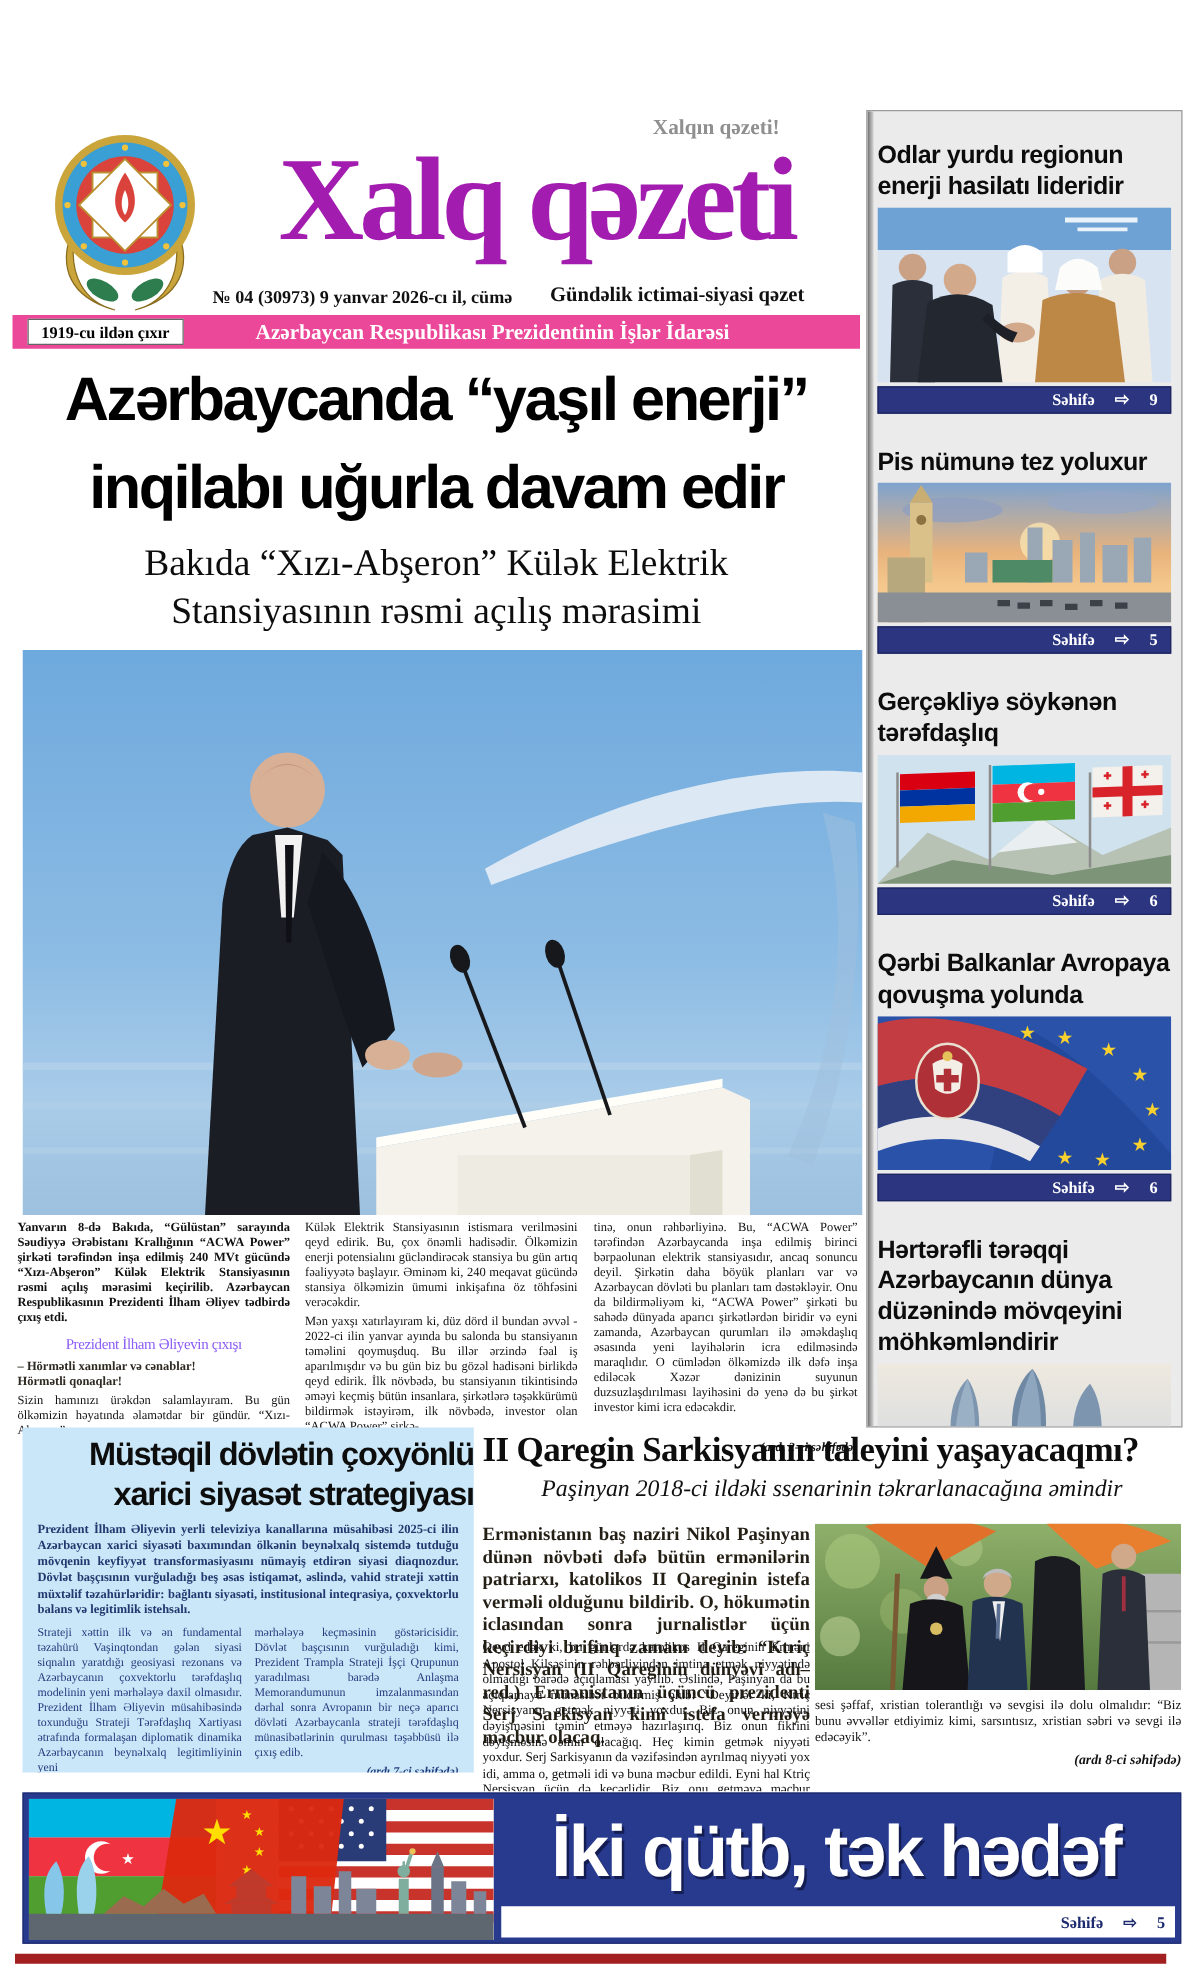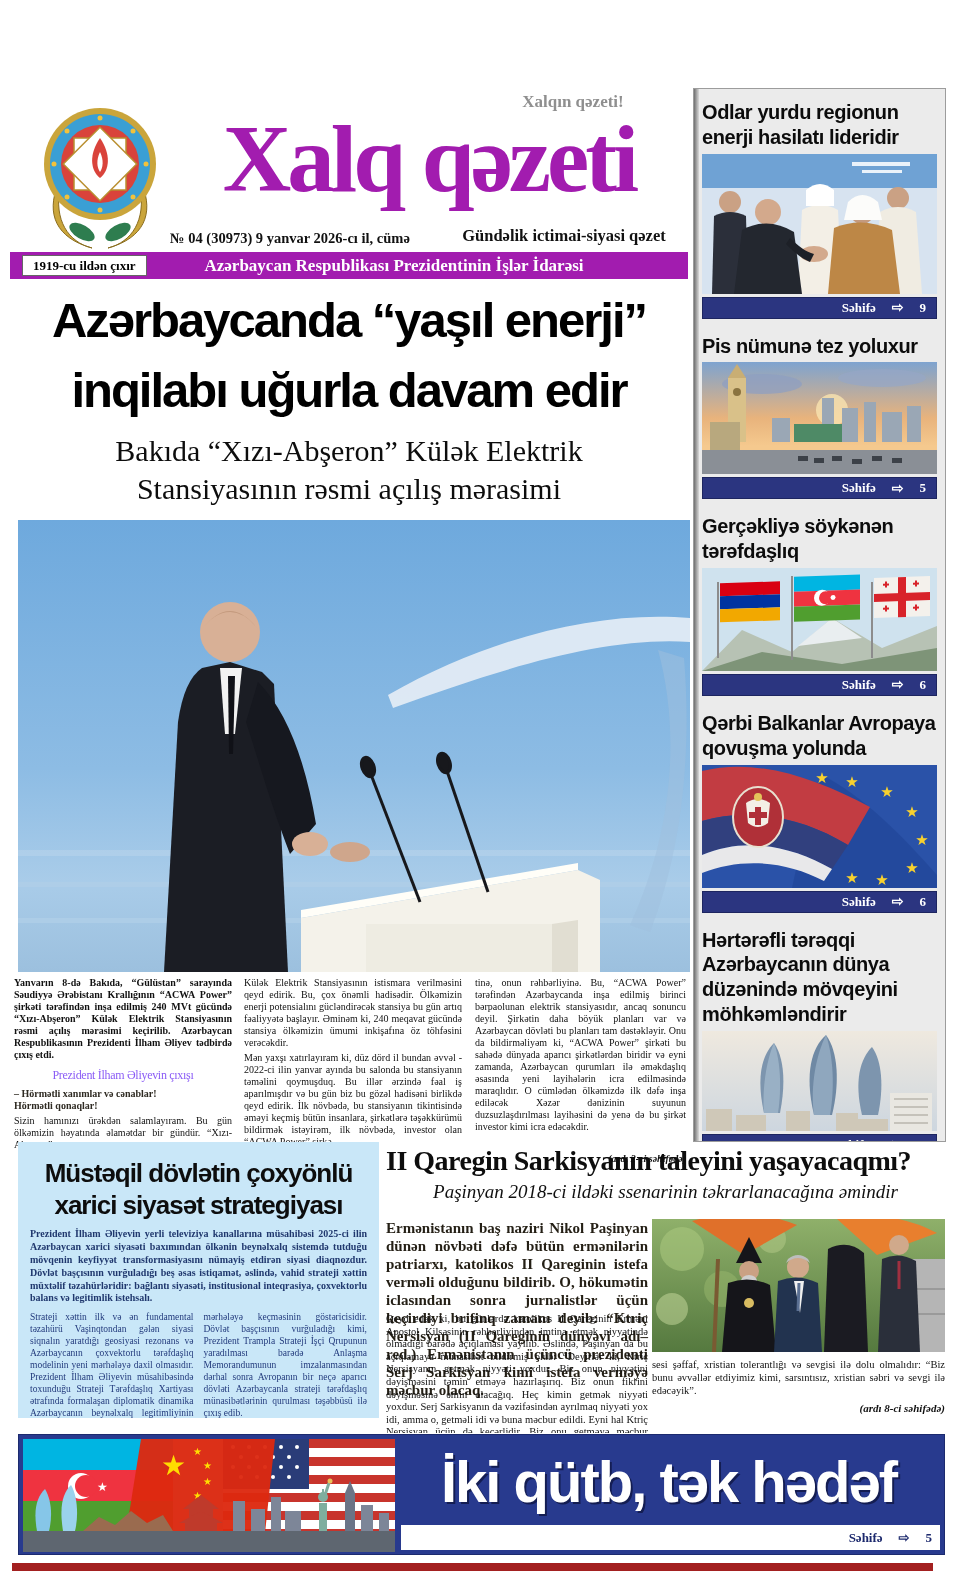--- a/index.html
+++ b/index.html
@@ -5,54 +5,54 @@
   *{box-sizing:border-box;margin:0;padding:0}
   html,body{background:#fff}
   body{width:960px;height:1575px;position:relative;font-family:"Liberation Serif",serif;color:#111;overflow:hidden}
   .abs{position:absolute}
 
   
   .logo{left:30px;top:92px;width:140px;height:160px}
   .tagline-top{left:498px;top:92px;width:150px;text-align:center;font-size:17px;font-weight:bold;color:#8f8f8f}
   .mast-title{left:168px;top:98px;width:522px;text-align:center;font-size:95px;font-weight:bold;letter-spacing:-4px;line-height:1.3;color:#a21caf;white-space:nowrap}
   .issue-line{left:170px;top:230px;font-size:14.5px;font-weight:bold}
-  .daily-line{left:440px;top:226px;width:248px;text-align:center;font-size:16.5px;font-weight:bold}
-
-  .red-banner{left:10px;top:252px;width:678px;height:27px;background:#a21caf;display:flex;align-items:center}
+  .daily-line{left:440px;top:226px;width:248px;text-align:left;font-size:16.5px;font-weight:bold}
+
+  .red-banner{left:10px;top:252px;width:678px;height:27px;background:#ec4899;display:flex;align-items:center}
   .since-badge{position:absolute;left:12px;top:3px;height:21px;background:#fff;border:1px solid #666;padding:0 10px;font-size:13px;font-weight:bold;display:flex;align-items:center;color:#000}
   .banner-text{flex:1;text-align:center;color:#fff;font-weight:bold;font-size:17px;padding-left:90px}
 
   
   .headline{left:10px;top:286px;width:678px;text-align:center;font-family:"Liberation Sans",sans-serif;font-weight:bold;font-size:49px;line-height:1.42;letter-spacing:-2px;color:#000000}
   .subheadline{left:10px;top:432px;width:678px;text-align:center;font-size:30px;line-height:1.26;color:#0d0d0d}
   .main-photo{left:18px;top:520px;width:672px;height:452px;display:block}
 
   .lead-cols{left:14px;top:977px;width:672px;height:166px;overflow:visible}
   .lcol{position:absolute;top:0;width:218px;font-size:10px;line-height:1.2;text-align:justify}
   .lcol.c1{left:0}.lcol.c2{left:230px}.lcol.c3{left:461px;width:211px}
   .intro-bold{font-weight:bold}
   .speech-heading{text-align:center;font-weight:normal;font-size:12px;letter-spacing:-0.3px;color:#8b5cf6;margin:7px 0 6px}
   .salutation{font-weight:bold;color:#2e2a22;text-align:left}
   .lcol p.body{margin-top:3px}
   .continuation{font-weight:bold;font-style:italic;text-align:right;margin-top:20px}
 
   
   .sidebar{left:693px;top:88px;width:253px;height:1054px;background:#ebebeb;border:1px solid #9c9c9c;overflow:hidden}
   .sidebar::before{content:"";position:absolute;left:0;top:0;bottom:0;width:5px;background:linear-gradient(90deg,#6f6f6f,#d9d9d9);z-index:2}
-  .sb-item{padding:11px 8px 4px;position:relative}
+  .sb-item{padding:23px 8px 4px;position:relative}
   .sb-title{font-family:"Liberation Sans",sans-serif;font-weight:bold;font-size:20px;line-height:1.24;letter-spacing:-0.4px;color:#0c0c0c;margin-bottom:4px}
   .sb-photo{display:block;width:100%;margin-bottom:3px}
   .ph1{height:140px}.ph2{height:112px}.ph3{height:103px}.ph4{height:123px}.ph5{height:100px}
   .page-bar{height:22px;background:#2b3580;border:1px solid #1d2560;display:flex;align-items:center;justify-content:flex-end;color:#fff;font-weight:bold;font-size:13px;padding-right:10px}
   .page-bar .lbl{margin-right:16px}
   .page-bar .arr{margin-right:16px;font-size:14px}
 
   
   .strategy-box{left:18px;top:1142px;width:361px;height:276px;background:#c9e7f8;overflow:hidden}
-  .sb-head{margin-top:16px;text-align:center;font-family:"Liberation Sans",sans-serif;font-weight:bold;font-size:26px;line-height:1.22;letter-spacing:-1px;color:#0d0d0d}
+  .sb-head{margin-top:6px;text-align:right;font-family:"Liberation Sans",sans-serif;font-weight:bold;font-size:26px;line-height:1.22;letter-spacing:-1px;color:#0d0d0d}
   .sb-lead{margin:7px 12px 5px;font-size:10px;line-height:1.28;font-weight:bold;text-align:justify;color:#20386e}
   .box-cols{display:flex;gap:10px;padding:2px 12px 0}
   .box-col{flex:1;font-size:9.5px;line-height:1.26;text-align:justify;color:#223a7c}
   .box-cont{font-weight:bold;font-style:italic;text-align:right;margin-top:3px}
 
   
   .qaregin{left:386px;top:1145px;width:559px;height:288px;overflow:hidden}
   .q-title{text-align:left;font-size:28px;letter-spacing:-0.5px;color:#0d0d0d}
   .q-sub{text-align:center;font-style:italic;font-size:19px;margin-top:4px;color:#101010}
   .q-lead{position:absolute;left:0;top:74px;width:262px;font-size:15px;line-height:1.2;font-weight:bold;text-align:justify;color:#241f15}

